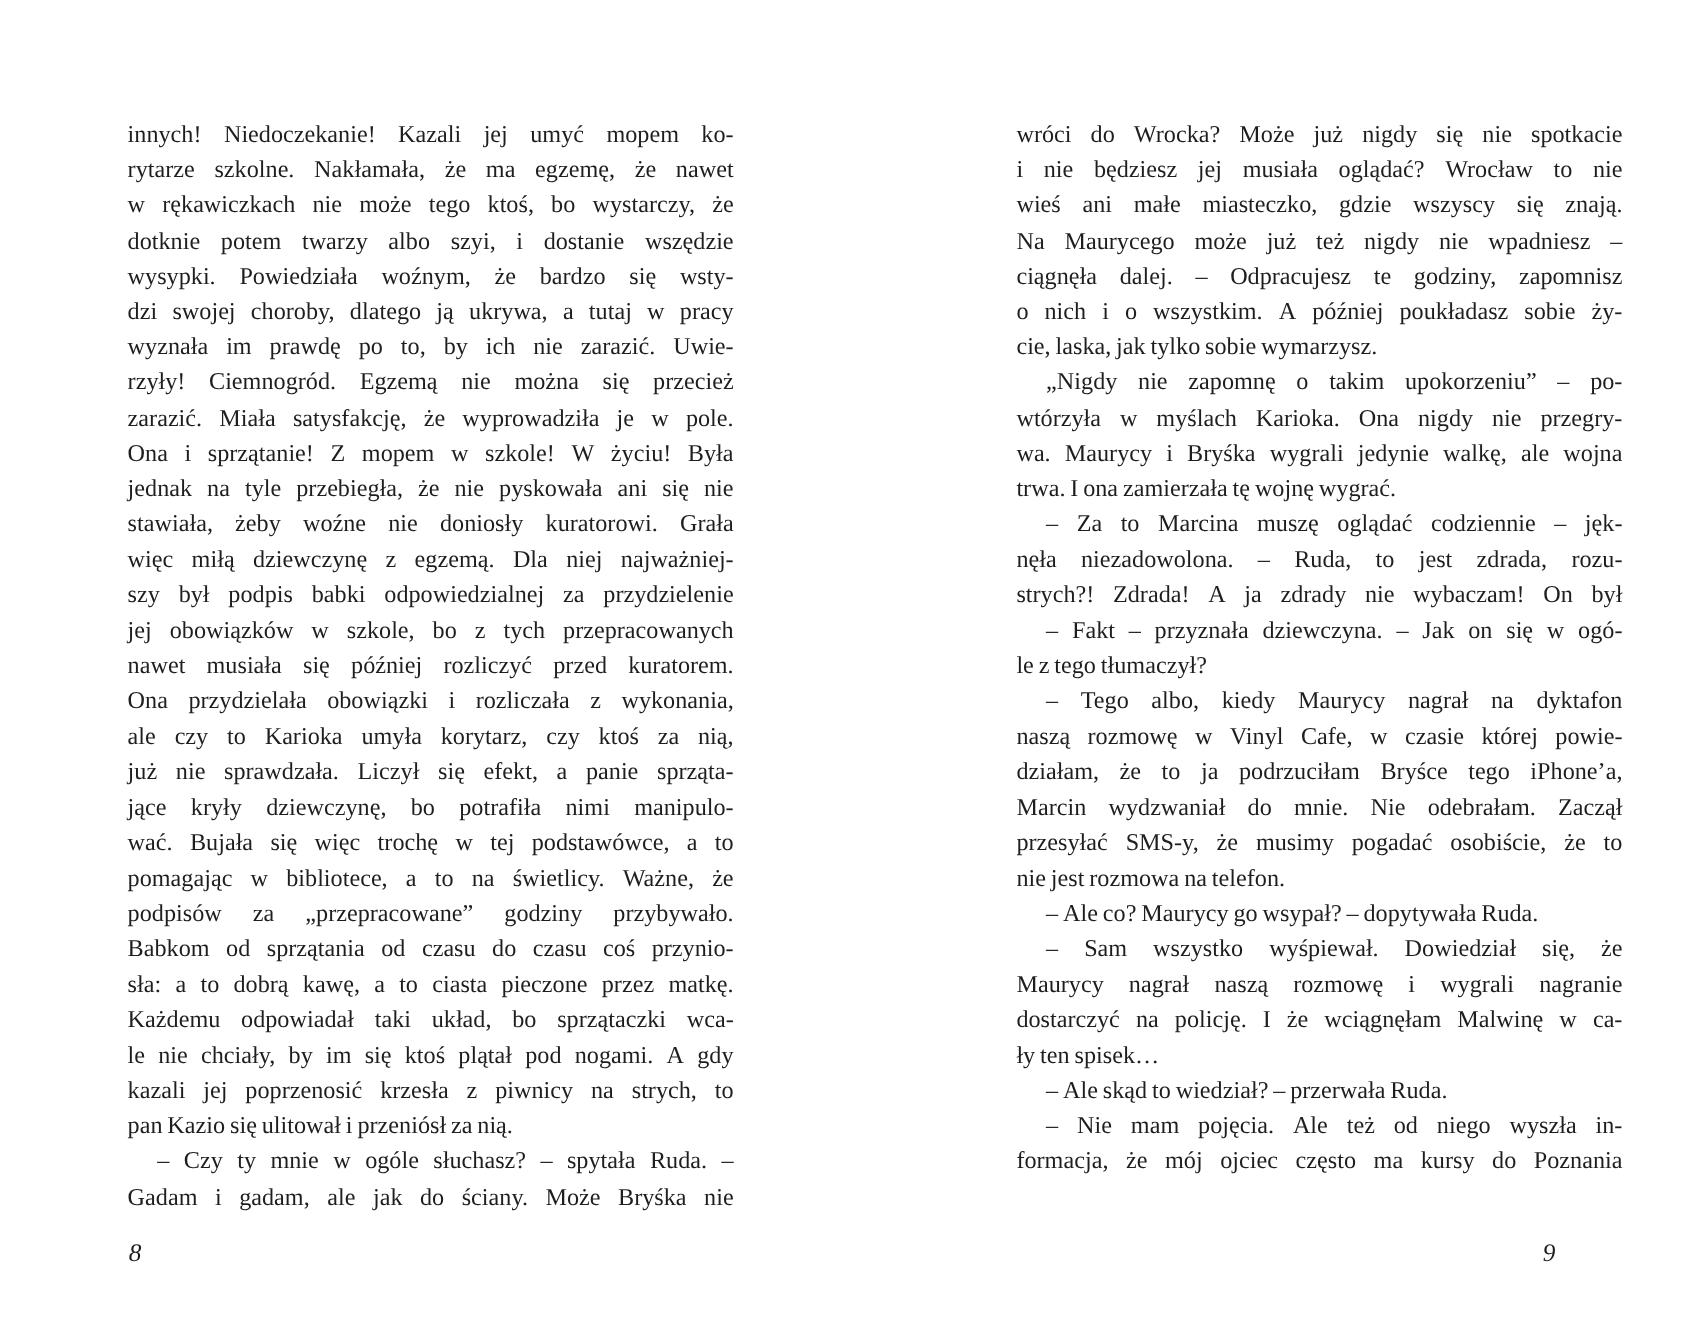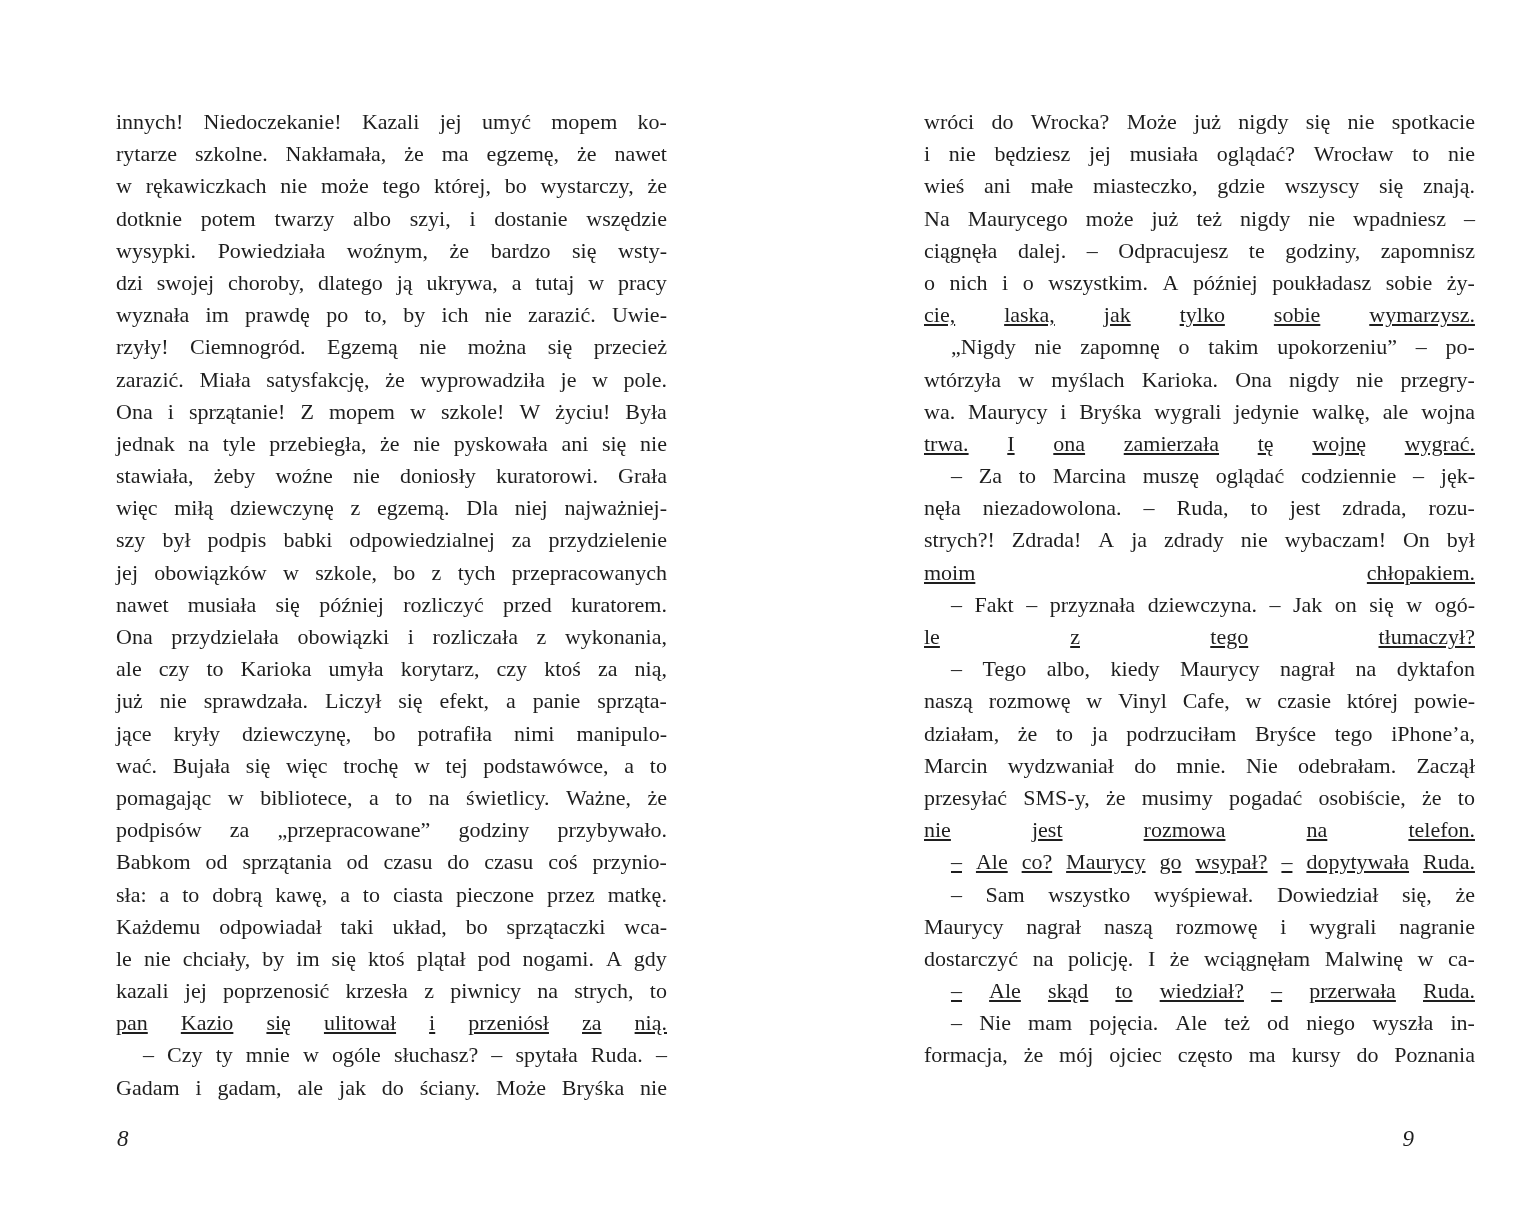--- a/index.html
+++ b/index.html
@@ -26,41 +26,41 @@
   .line {
     display: flex;
     justify-content: space-between;
     align-items: baseline;
     height: 32.2px;
     line-height: 32.2px;
     white-space: pre;
   }
   .line span { margin-right: 0.2em; }
   .line span:last-child { margin-right: 0; }
-  .line.end { justify-content: space-between; text-decoration: underline; }
+  .line.end { justify-content: flex-start; }
   .line.indent { padding-left: 27px; }
   .folio {
     position: absolute;
     top: 1126px;
     font-size: 23px;
     font-style: italic;
     color: #1e1e1e;
   }
   .folio.left { left: 117px; }
   .folio.right { left: 884px; width: 551px; text-align: right; padding-right: 21px; }
 </style>
 </head>
 <body>
 
 <div class="spread">
 
   <div class="text-block left">
       <div class="line"><span>innych!</span><span>Niedoczekanie!</span><span>Kazali</span><span>jej</span><span>umyć</span><span>mopem</span><span>ko-</span></div>
       <div class="line"><span>rytarze</span><span>szkolne.</span><span>Nakłamała,</span><span>że</span><span>ma</span><span>egzemę,</span><span>że</span><span>nawet</span></div>
-      <div class="line"><span>w</span><span>rękawiczkach</span><span>nie</span><span>może</span><span>tego</span><span>której,</span><span>bo</span><span>wystarczy,</span><span>że</span></div>
+      <div class="line"><span>w</span><span>rękawiczkach</span><span>nie</span><span>może</span><span>tego</span><span>ktoś,</span><span>bo</span><span>wystarczy,</span><span>że</span></div>
       <div class="line"><span>dotknie</span><span>potem</span><span>twarzy</span><span>albo</span><span>szyi,</span><span>i</span><span>dostanie</span><span>wszędzie</span></div>
       <div class="line"><span>wysypki.</span><span>Powiedziała</span><span>woźnym,</span><span>że</span><span>bardzo</span><span>się</span><span>wsty-</span></div>
       <div class="line"><span>dzi</span><span>swojej</span><span>choroby,</span><span>dlatego</span><span>ją</span><span>ukrywa,</span><span>a</span><span>tutaj</span><span>w</span><span>pracy</span></div>
       <div class="line"><span>wyznała</span><span>im</span><span>prawdę</span><span>po</span><span>to,</span><span>by</span><span>ich</span><span>nie</span><span>zarazić.</span><span>Uwie-</span></div>
       <div class="line"><span>rzyły!</span><span>Ciemnogród.</span><span>Egzemą</span><span>nie</span><span>można</span><span>się</span><span>przecież</span></div>
       <div class="line"><span>zarazić.</span><span>Miała</span><span>satysfakcję,</span><span>że</span><span>wyprowadziła</span><span>je</span><span>w</span><span>pole.</span></div>
       <div class="line"><span>Ona</span><span>i</span><span>sprzątanie!</span><span>Z</span><span>mopem</span><span>w</span><span>szkole!</span><span>W</span><span>życiu!</span><span>Była</span></div>
       <div class="line"><span>jednak</span><span>na</span><span>tyle</span><span>przebiegła,</span><span>że</span><span>nie</span><span>pyskowała</span><span>ani</span><span>się</span><span>nie</span></div>
       <div class="line"><span>stawiała,</span><span>żeby</span><span>woźne</span><span>nie</span><span>doniosły</span><span>kuratorowi.</span><span>Grała</span></div>
       <div class="line"><span>więc</span><span>miłą</span><span>dziewczynę</span><span>z</span><span>egzemą.</span><span>Dla</span><span>niej</span><span>najważniej-</span></div>
@@ -92,33 +92,33 @@
       <div class="line"><span>ciągnęła</span><span>dalej.</span><span>–</span><span>Odpracujesz</span><span>te</span><span>godziny,</span><span>zapomnisz</span></div>
       <div class="line"><span>o</span><span>nich</span><span>i</span><span>o</span><span>wszystkim.</span><span>A</span><span>później</span><span>poukładasz</span><span>sobie</span><span>ży-</span></div>
       <div class="line end"><span>cie,</span><span>laska,</span><span>jak</span><span>tylko</span><span>sobie</span><span>wymarzysz.</span></div>
       <div class="line indent"><span>„Nigdy</span><span>nie</span><span>zapomnę</span><span>o</span><span>takim</span><span>upokorzeniu”</span><span>–</span><span>po-</span></div>
       <div class="line"><span>wtórzyła</span><span>w</span><span>myślach</span><span>Karioka.</span><span>Ona</span><span>nigdy</span><span>nie</span><span>przegry-</span></div>
       <div class="line"><span>wa.</span><span>Maurycy</span><span>i</span><span>Bryśka</span><span>wygrali</span><span>jedynie</span><span>walkę,</span><span>ale</span><span>wojna</span></div>
       <div class="line end"><span>trwa.</span><span>I</span><span>ona</span><span>zamierzała</span><span>tę</span><span>wojnę</span><span>wygrać.</span></div>
       <div class="line indent"><span>–</span><span>Za</span><span>to</span><span>Marcina</span><span>muszę</span><span>oglądać</span><span>codziennie</span><span>–</span><span>jęk-</span></div>
       <div class="line"><span>nęła</span><span>niezadowolona.</span><span>–</span><span>Ruda,</span><span>to</span><span>jest</span><span>zdrada,</span><span>rozu-</span></div>
       <div class="line"><span>strych?!</span><span>Zdrada!</span><span>A</span><span>ja</span><span>zdrady</span><span>nie</span><span>wybaczam!</span><span>On</span><span>był</span></div>
-      <div class="line end"><span>moim</span><span>chłopakiem.</span></div>
       <div class="line indent"><span>–</span><span>Fakt</span><span>–</span><span>przyznała</span><span>dziewczyna.</span><span>–</span><span>Jak</span><span>on</span><span>się</span><span>w</span><span>ogó-</span></div>
       <div class="line end"><span>le</span><span>z</span><span>tego</span><span>tłumaczył?</span></div>
       <div class="line indent"><span>–</span><span>Tego</span><span>albo,</span><span>kiedy</span><span>Maurycy</span><span>nagrał</span><span>na</span><span>dyktafon</span></div>
       <div class="line"><span>naszą</span><span>rozmowę</span><span>w</span><span>Vinyl</span><span>Cafe,</span><span>w</span><span>czasie</span><span>której</span><span>powie-</span></div>
       <div class="line"><span>działam,</span><span>że</span><span>to</span><span>ja</span><span>podrzuciłam</span><span>Bryśce</span><span>tego</span><span>iPhone’a,</span></div>
       <div class="line"><span>Marcin</span><span>wydzwaniał</span><span>do</span><span>mnie.</span><span>Nie</span><span>odebrałam.</span><span>Zaczął</span></div>
       <div class="line"><span>przesyłać</span><span>SMS-y,</span><span>że</span><span>musimy</span><span>pogadać</span><span>osobiście,</span><span>że</span><span>to</span></div>
       <div class="line end"><span>nie</span><span>jest</span><span>rozmowa</span><span>na</span><span>telefon.</span></div>
       <div class="line indent end"><span>–</span><span>Ale</span><span>co?</span><span>Maurycy</span><span>go</span><span>wsypał?</span><span>–</span><span>dopytywała</span><span>Ruda.</span></div>
       <div class="line indent"><span>–</span><span>Sam</span><span>wszystko</span><span>wyśpiewał.</span><span>Dowiedział</span><span>się,</span><span>że</span></div>
       <div class="line"><span>Maurycy</span><span>nagrał</span><span>naszą</span><span>rozmowę</span><span>i</span><span>wygrali</span><span>nagranie</span></div>
       <div class="line"><span>dostarczyć</span><span>na</span><span>policję.</span><span>I</span><span>że</span><span>wciągnęłam</span><span>Malwinę</span><span>w</span><span>ca-</span></div>
+      <div class="line end"><span>ły</span><span>ten</span><span>spisek…</span></div>
       <div class="line indent end"><span>–</span><span>Ale</span><span>skąd</span><span>to</span><span>wiedział?</span><span>–</span><span>przerwała</span><span>Ruda.</span></div>
       <div class="line indent"><span>–</span><span>Nie</span><span>mam</span><span>pojęcia.</span><span>Ale</span><span>też</span><span>od</span><span>niego</span><span>wyszła</span><span>in-</span></div>
       <div class="line"><span>formacja,</span><span>że</span><span>mój</span><span>ojciec</span><span>często</span><span>ma</span><span>kursy</span><span>do</span><span>Poznania</span></div>
     </div>
 
   <div class="folio left">8</div>
 
   <div class="folio right">9</div>
 
 </div>

